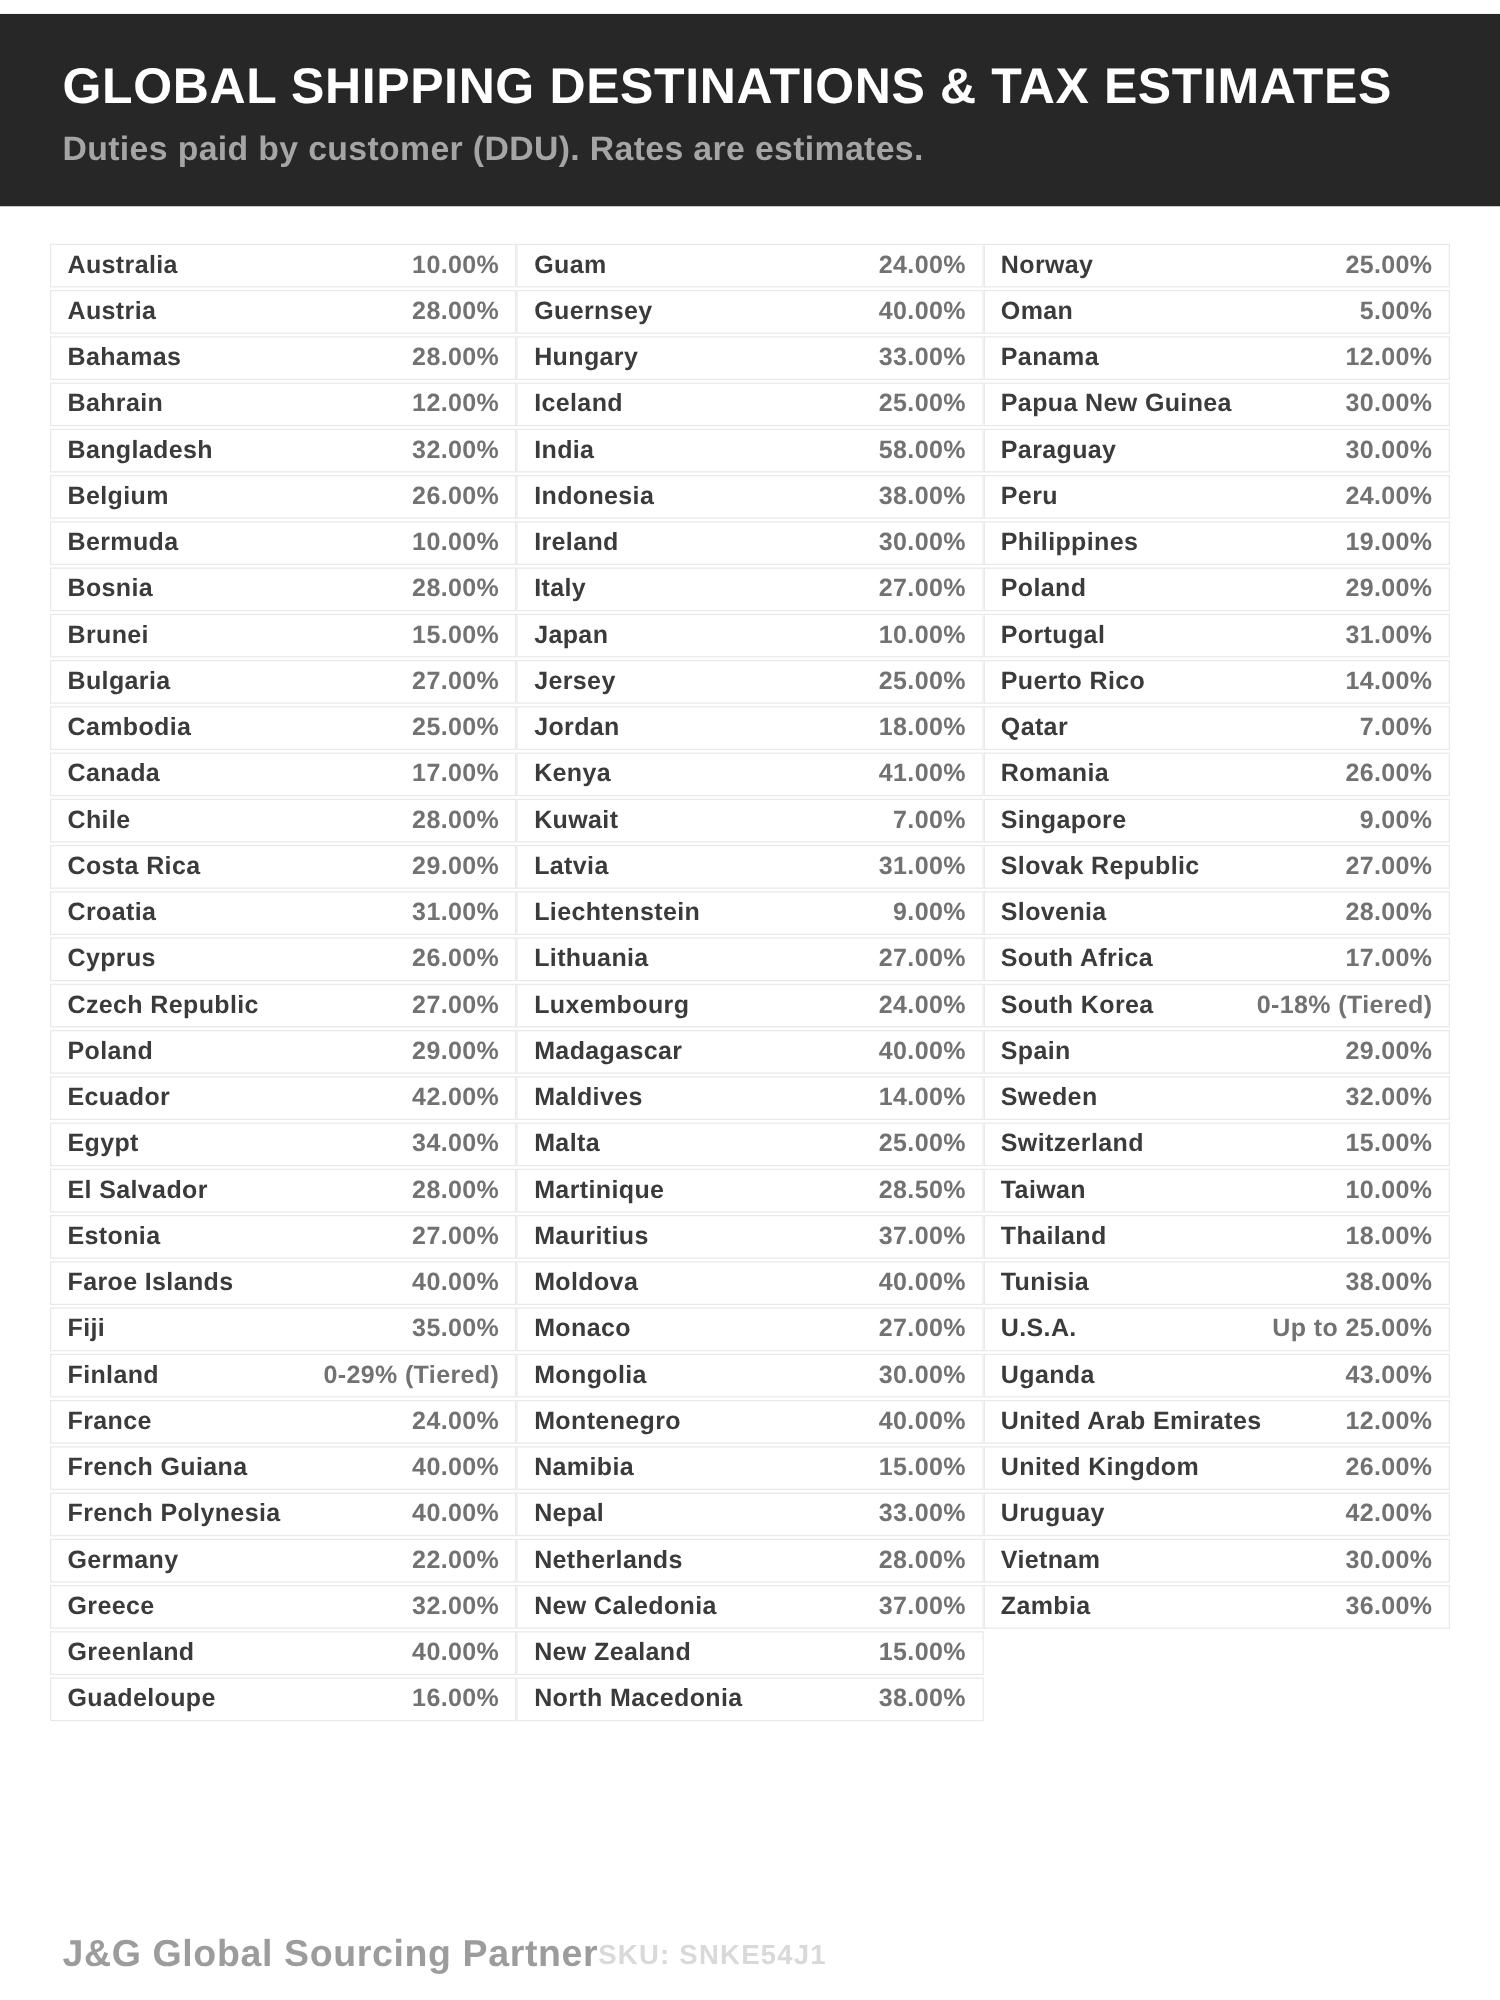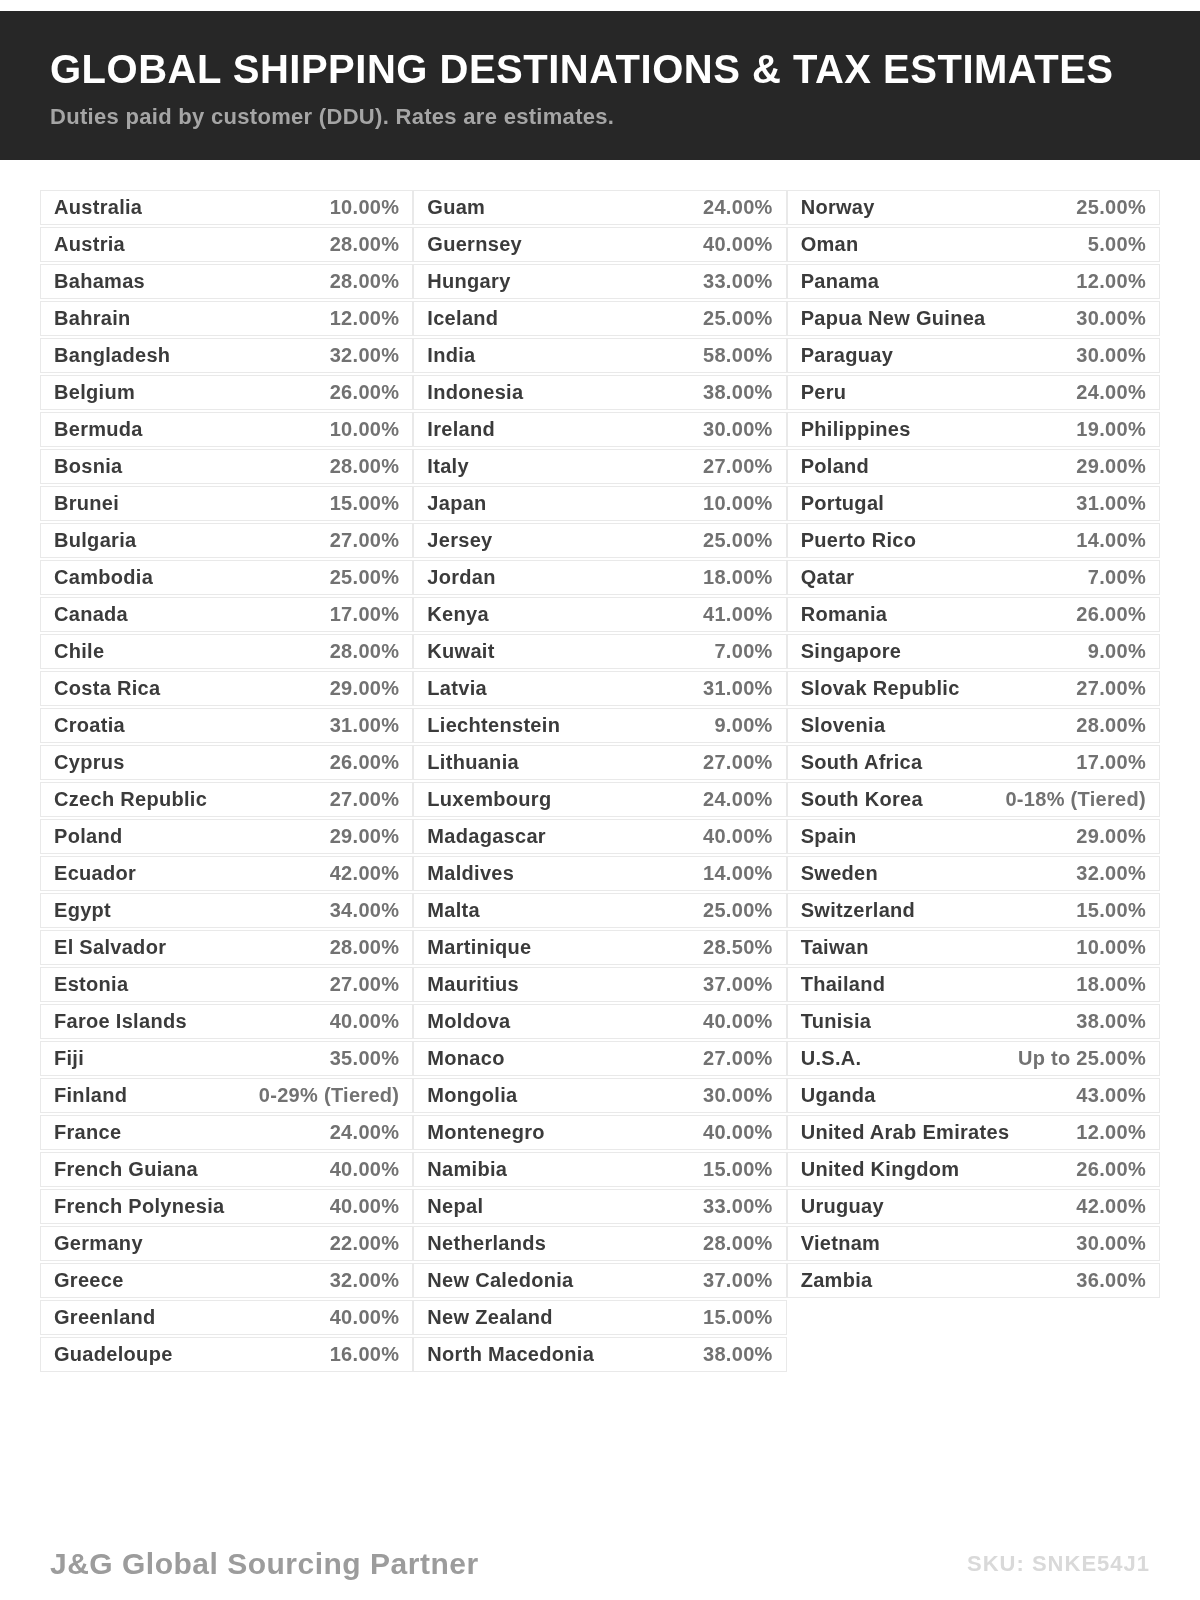--- a/index.html
+++ b/index.html
@@ -19,21 +19,21 @@
   }
   .title {
     color:var(--title-color, #ffffff);
     font-size:40px;
     font-weight:800;
     letter-spacing:0.5px;
     white-space:nowrap;
   }
   .subtitle {
     color:var(--subtitle-color, #a5a5a5);
-    font-size:22px;
+    font-size:27px;
     font-weight:700;
     margin-top:12px;
     letter-spacing:0.3px;
   }
   .table {
     display:flex;
     padding:30px 40px 0 40px;
     align-items:flex-start;
   }
   .col { flex:1; min-width:0; }
@@ -61,21 +61,20 @@
     letter-spacing:0.3px;
     white-space:nowrap;
     margin-left:8px;
   }
   .footer {
     position:absolute;
     left:50px;
     right:50px;
     bottom:30px;
     display:flex;
-    justify-content:space-between;
     align-items:flex-end;
   }
   .brand {
     font-size:30px;
     font-weight:700;
     color:var(--brand-color, #9c9c9c);
     letter-spacing:0.5px;
   }
   .sku {
     font-size:22px;

